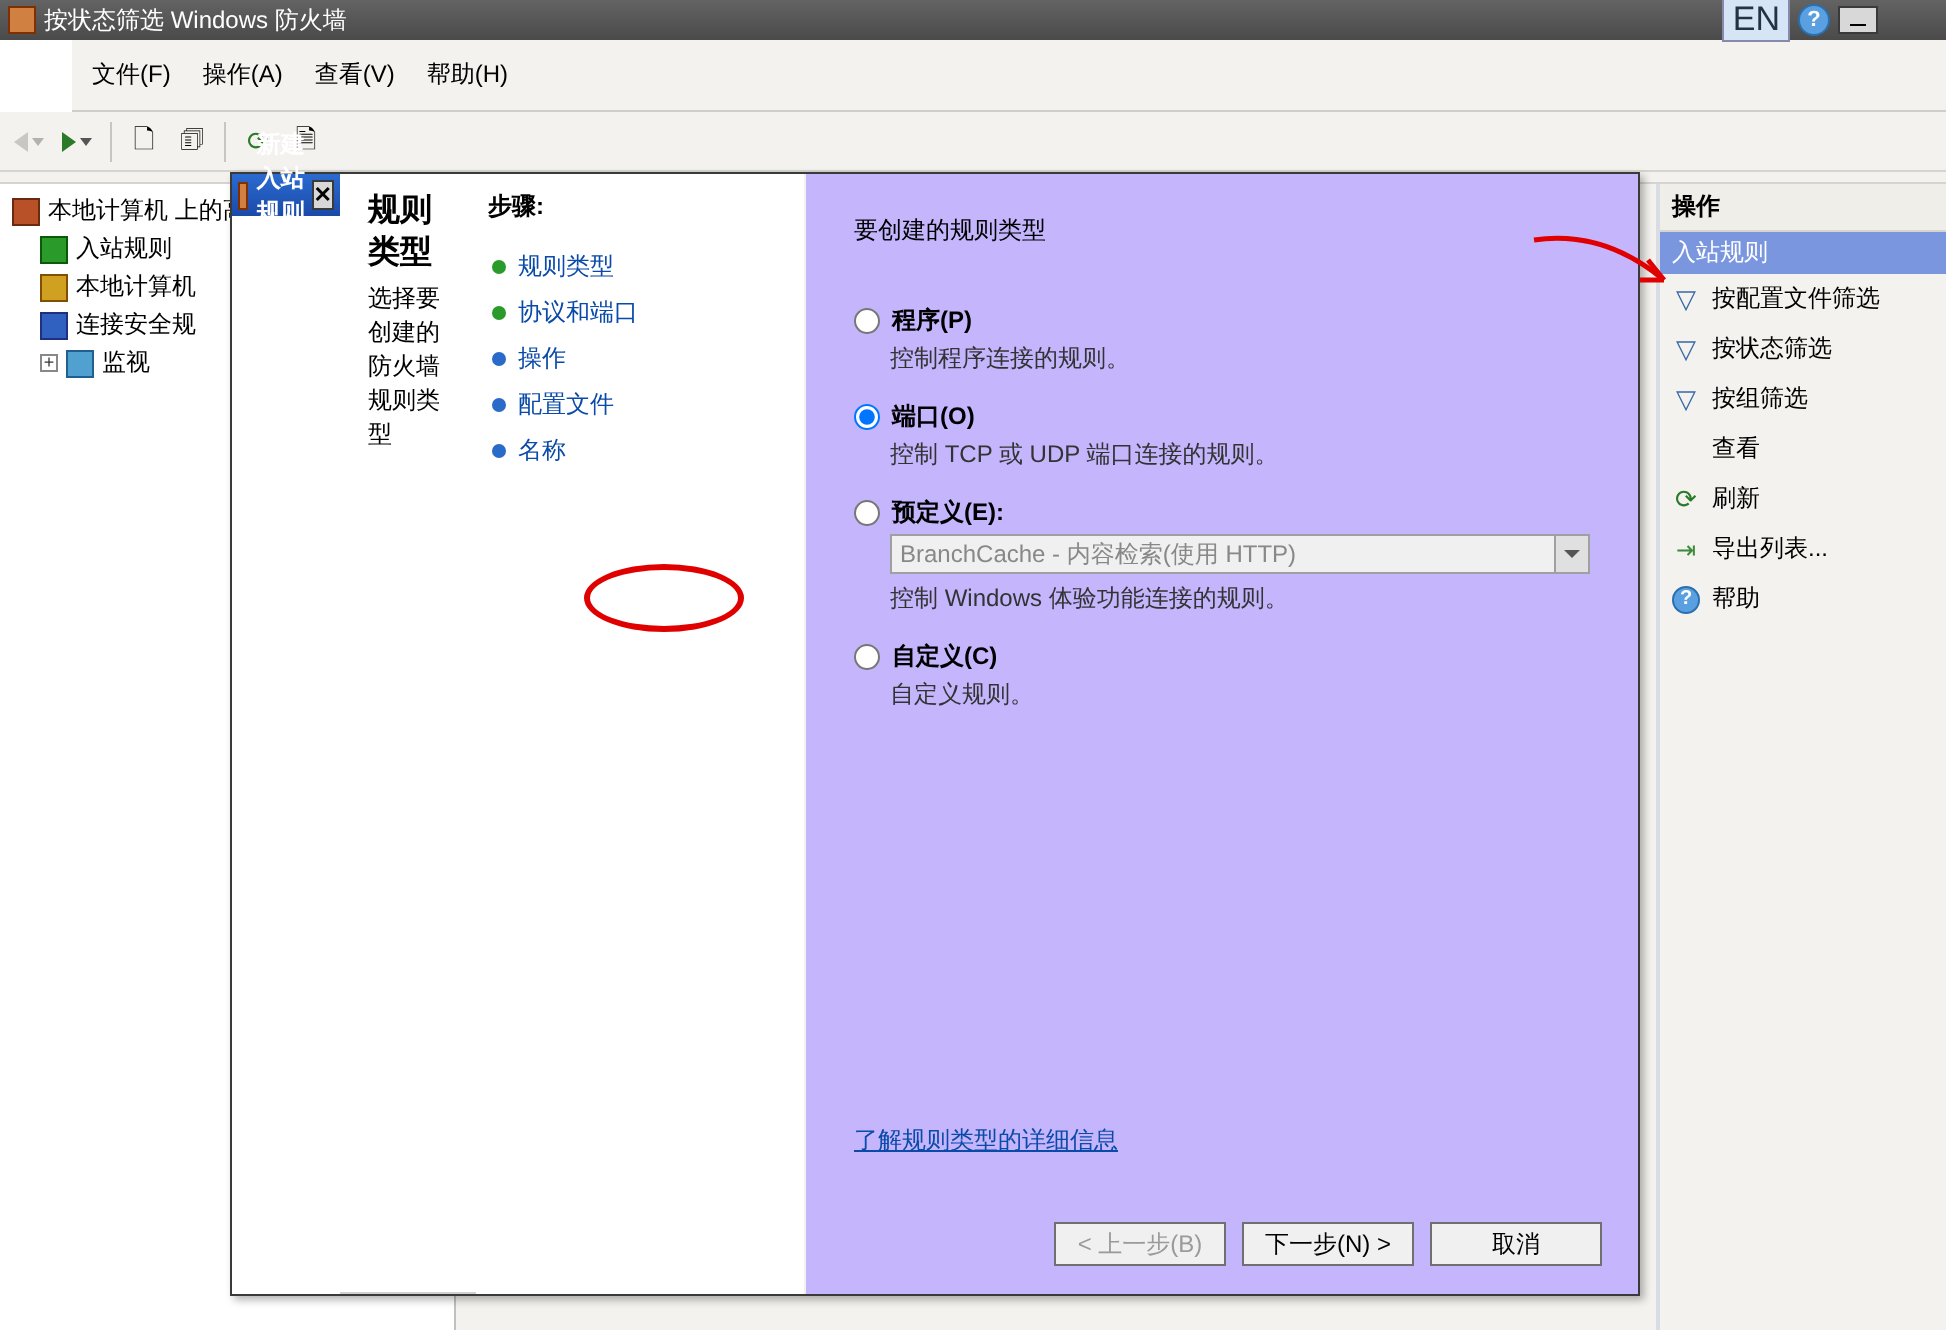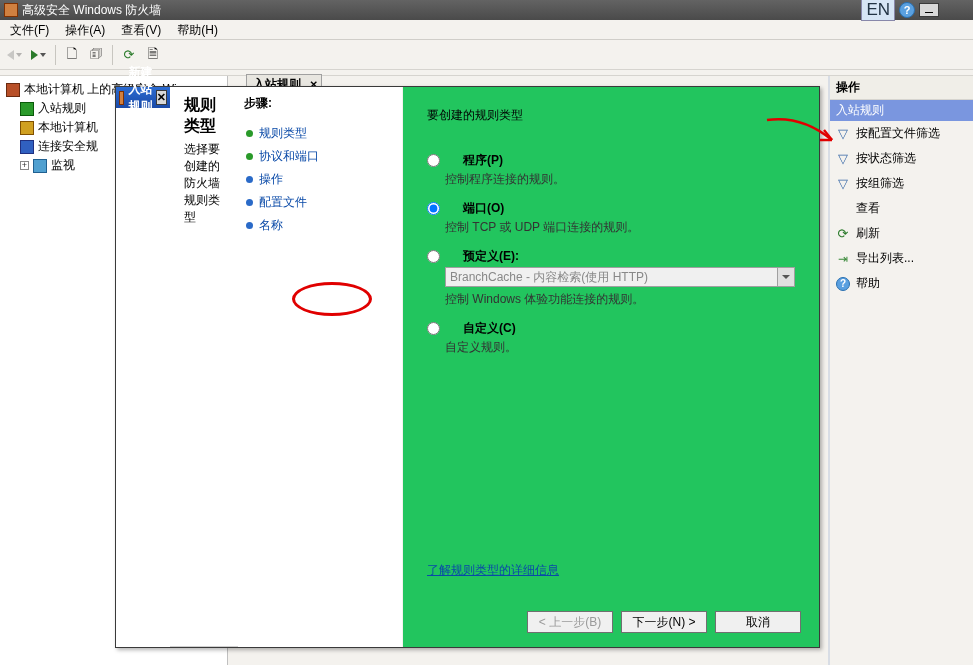--- a/index.html
+++ b/index.html
@@ -9,21 +9,21 @@
 .main-titlebar { background: linear-gradient(#636363,#4a4a4a); height: 20px; display: flex; align-items: center; color: #fff; padding: 0 4px; }
 .main-titlebar .ticon { width:14px; height:14px; background:#d08040; margin-right:4px; border:1px solid #803000; }
 .main-titlebar .right { margin-left:auto; display:flex; align-items:center; gap:4px; }
 .lang-badge { background:#d6e5f5; color:#234; border:1px solid #88a; padding:0 4px; font-size:17px; }
 .help-round { width:16px; height:16px; border-radius:50%; background:#5aa0e0; color:#fff; display:flex; align-items:center; justify-content:center; font-weight:bold; font-size:11px; border:1px solid #2a70b0; }
 .sys-btn { width:20px; height:14px; border:1px solid #3a3a3a; background:#d8d8d8; display:flex; align-items:center; justify-content:center; }
 .sys-btn.min::after{content:"";width:8px;height:1px;background:#000;margin-top:4px;}
 .sys-btn-gap{width:26px;}
 
 
-.menubar { height:20px; background:#f4f2ee; border-bottom:1px solid #d0cec9; display:flex; align-items:flex-start; padding:0 2px;}
+.menubar { height:36px; background:#f4f2ee; border-bottom:1px solid #d0cec9; display:flex; align-items:center; padding:0 2px;margin-left:36px;}
 .menubar .mitem { padding:2px 8px; cursor:default; }
 
 
 .toolbar { height:30px; background:#f4f2ee; border-bottom:1px solid #d6d4cf; display:flex; align-items:center; padding:0 4px; gap:2px;}
 .tbtn { width:22px; height:22px; border:1px solid transparent; display:flex; align-items:center; justify-content:center; }
 .tbtn.disabled{opacity:.4;}
 .tsep{width:1px;height:20px;background:#c8c6c0;margin:0 3px;}
 .arrow-left,.arrow-right{width:0;height:0;border-top:5px solid transparent;border-bottom:5px solid transparent;}
 .arrow-left{border-right:7px solid #2a7a2a;}
 .arrow-right{border-left:7px solid #2a7a2a;}
@@ -61,30 +61,30 @@
 .aico.help{width:14px;height:14px;border-radius:50%;background:#5aa0e0;color:#fff;font-weight:bold;font-size:10px;border:1px solid #2a70b0;}
 
 
 .dialog{position:absolute; left:115px; top:86px; width:705px; height:562px; background:#fff; border:1px solid #3a3a3a; box-shadow:2px 2px 4px rgba(0,0,0,.3); z-index:100; display:flex; flex-direction:row;}
 .dtitlebar{height:21px;background:linear-gradient(#2b6bd1,#1a4aa8);display:flex;align-items:center;color:#fff;padding:0 3px;font-weight:bold;}
 .dtitlebar .dicon{width:14px;height:14px;background:#d08040;margin-right:4px;border:1px solid #803000;}
 .dclose{margin-left:auto;width:18px;height:15px;background:#d8d8d8;border:1px solid #3a3a3a;color:#000;display:flex;align-items:center;justify-content:center;font-weight:bold;font-size:11px;cursor:default;}
 .dheader{background:#fff;padding:8px 14px 10px 14px;border-bottom:1px solid #d0d0d0;}
 .dheader h2{font-size:16px;font-weight:bold;margin-bottom:4px;}
 .dheader .sub{font-size:12px;}
-.dbody{flex:1;display:flex;background:#22c55e;}
+.dbody{flex:1;display:flex;background:#c4b5fd;}
 .dsteps{width:165px;background:#fff;padding:8px 6px;border-right:1px solid #f4f2ee;}
 .dsteps .shdr{font-weight:bold;margin-bottom:10px;}
 .dsteps .step{display:flex;align-items:center;gap:6px;padding:3px 2px;}
 .dsteps .step a{color:#0a4aa8;text-decoration:none;}
 .dsteps .bullet{width:7px;height:7px;border-radius:50%;background:#2a9a2a;flex:none;}
 .dsteps .bullet.pending{background:#2a6ac8;}
 .dcontent{flex:1;padding:20px 24px 10px 24px;position:relative;}
 .dq{margin-bottom:28px;}
-.opt{margin:6px 0 2px 0;display:flex;align-items:center;gap:23px;}
+.opt{margin:6px 0 2px 0;display:flex;align-items:center;gap:6px;}
 .opt label{font-weight:normal;}
 .opt-desc{margin:0 0 12px 18px;color:#333;}
 .opt input[type=radio]{margin:0;}
 .predef-sel{margin:0 0 4px 18px;width:350px;height:20px;background:#f0f0f0;border:1px solid #a0a0a0;color:#888;display:flex;align-items:center;padding:0 4px;position:relative;}
 .predef-sel .ddbtn{position:absolute;right:0;top:0;width:17px;height:18px;background:#e0e0e0;border-left:1px solid #a0a0a0;display:flex;align-items:center;justify-content:center;}
 .predef-sel .ddbtn::after{content:"";width:0;height:0;border-left:4px solid transparent;border-right:4px solid transparent;border-top:4px solid #555;}
 .learn{color:#0a4aa8;text-decoration:underline;cursor:default;position:absolute;left:24px;bottom:68px;}
 .dbtns{position:absolute;right:18px;bottom:14px;display:flex;gap:8px;}
 .dbtn{min-width:86px;height:22px;border:1px solid #707070;background:#f0f0f0;padding:0 8px;cursor:default;display:flex;align-items:center;justify-content:center;}
 .dbtn.disabled{color:#9a9a9a;}
@@ -92,21 +92,21 @@
 
 .anno-circle{position:absolute;left:292px;top:282px;width:80px;height:34px;border:3px solid #e00000;border-radius:50%;pointer-events:none;z-index:200;}
 .anno-arrow{position:absolute;left:762px;top:110px;z-index:200;pointer-events:none;}
 .anno-arrow svg{overflow:visible;}
 </style>
 </head>
 <body>
 
 <div class="main-titlebar">
   <div class="ticon"></div>
-  <span>高级安全 Windows 防火墙</span>
+  <span>按状态筛选 Windows 防火墙</span>
   <div class="right">
     <span class="lang-badge">EN</span>
     <div class="help-round">?</div>
     <div class="sys-btn min"></div>
     <div class="sys-btn-gap"></div>
   </div>
 </div>
 
 <div class="menubar">
   <div class="mitem">文件(F)</div>

